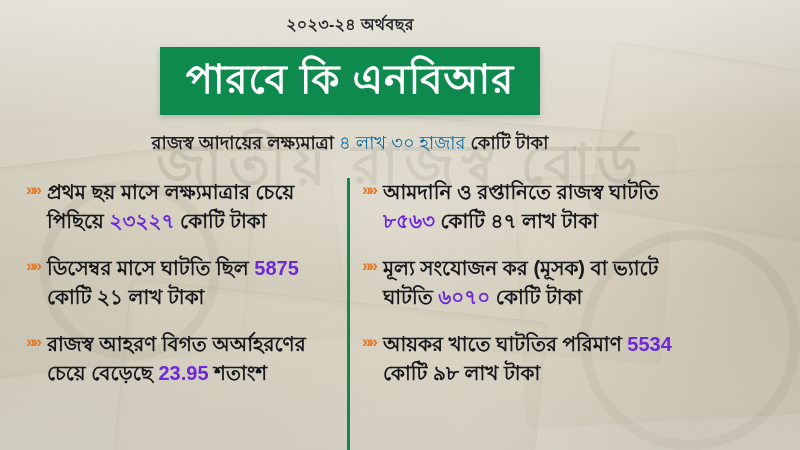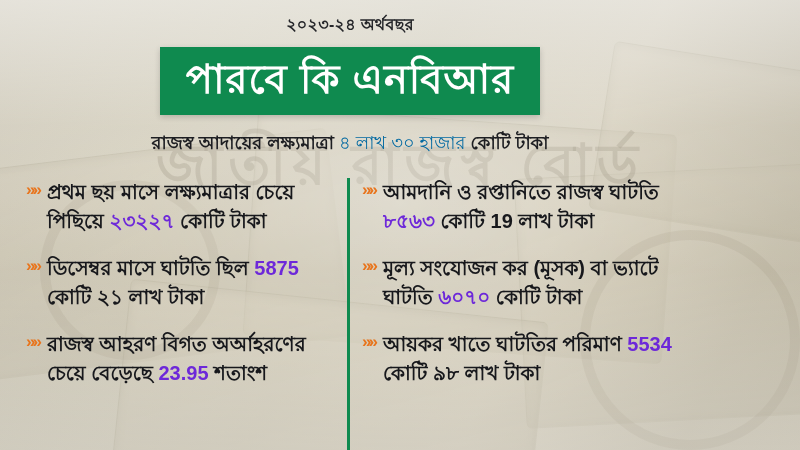--- a/index.html
+++ b/index.html
@@ -181,21 +181,21 @@
           </div>
         </div>
 
       </div>
 
       <div class="col col-right">
 
         <div class="bullet">
           <span class="chev">»»</span>
           <div class="btext">
-            <span>আমদানি ও রপ্তানিতে রাজস্ব ঘাটতি </span><span class="num">৮৫৬৩</span><span> কোটি 19 লাখ টাকা</span>
+            <span>আমদানি ও রপ্তানিতে রাজস্ব ঘাটতি </span><span class="num">৮৫৬৩</span><span> কোটি ৪৭ লাখ টাকা</span>
           </div>
         </div>
 
         <div class="bullet">
           <span class="chev">»»</span>
           <div class="btext">
             <span>মূল্য সংযোজন কর (মূসক) বা ভ্যাটে ঘাটতি </span><span class="num">৬০৭০</span><span> কোটি টাকা</span>
           </div>
         </div>
 

